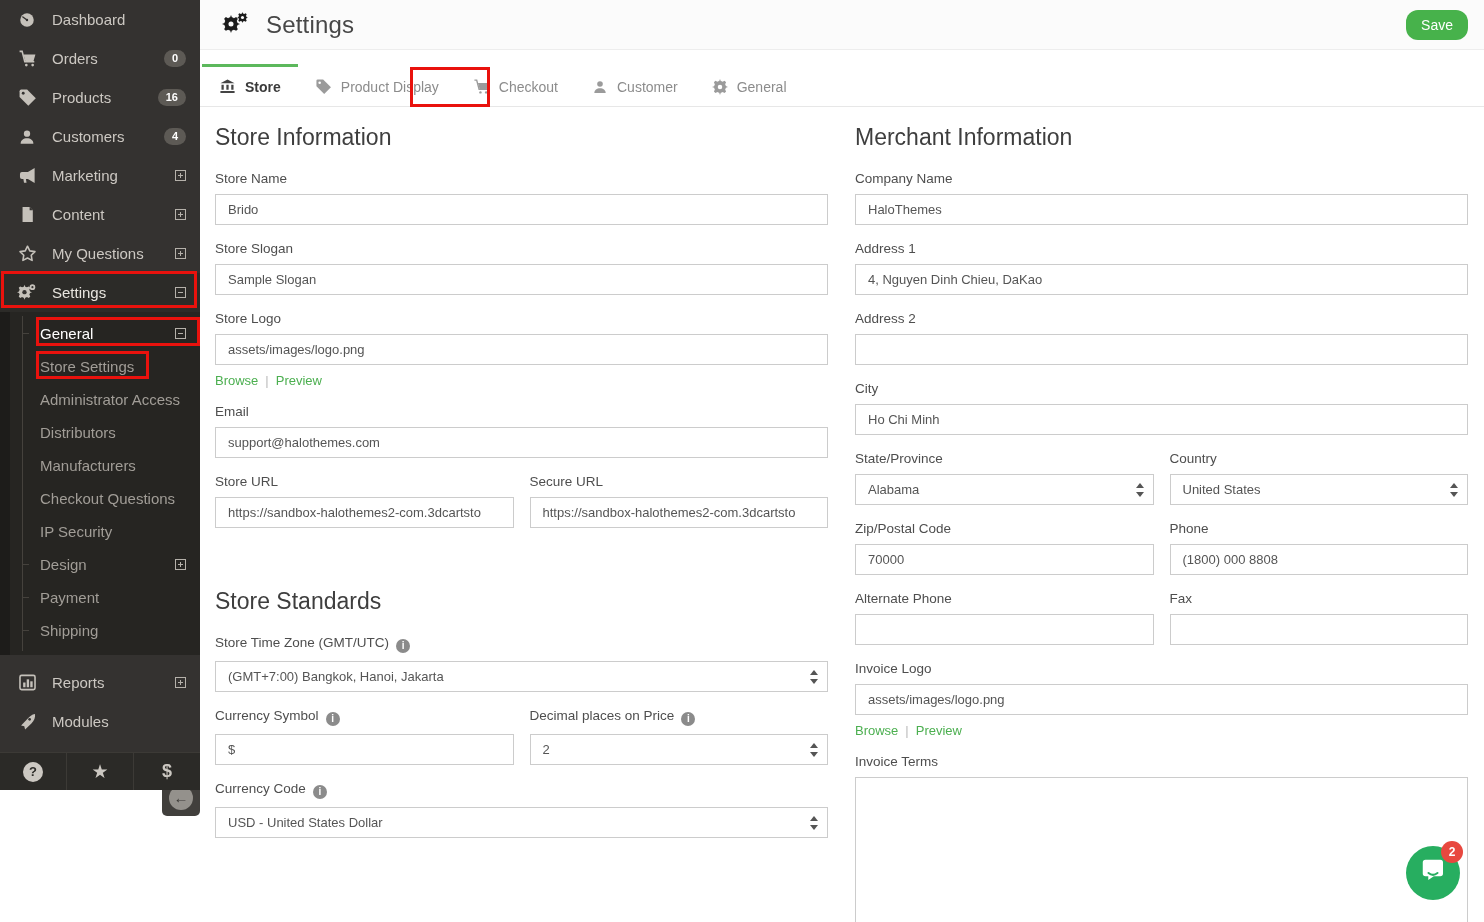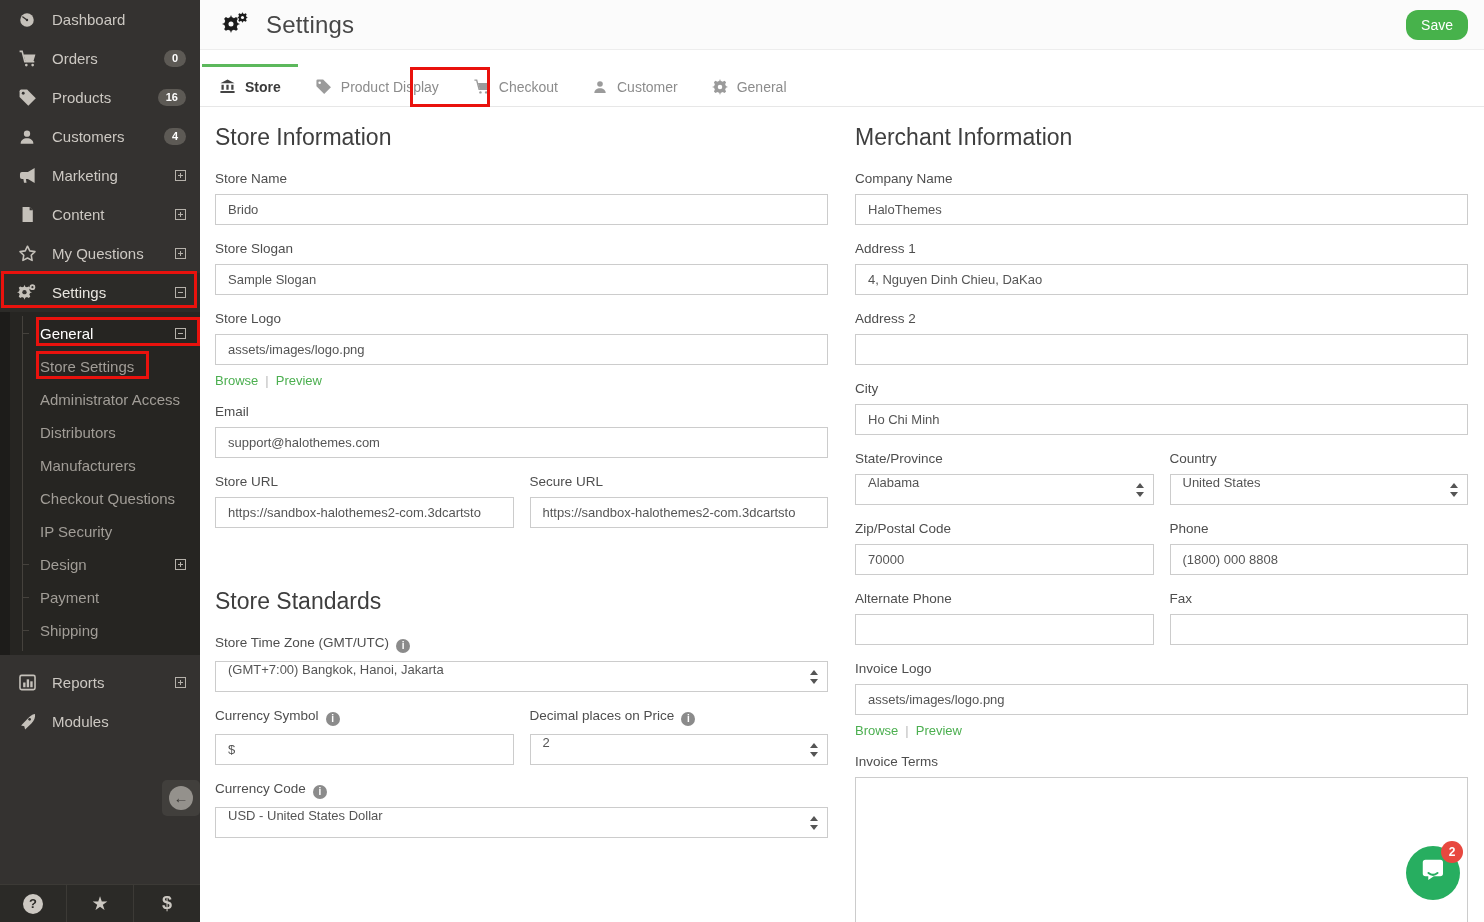--- a/index.html
+++ b/index.html
@@ -2,21 +2,21 @@
 <html><head>
 <meta charset="utf-8">
 <style>
   * { box-sizing: border-box; margin: 0; padding: 0; }
   html,body { width:1484px; height:922px; overflow:hidden; }
   body {
     font-family: "Liberation Sans", "DejaVu Sans", sans-serif;
     background:#fff; color:#555; position:relative;
   }
   
-  .sidebar { position:absolute; left:0; top:0; width:200px; height:922px; background:#343230; }
+  .sidebar { position:absolute; left:0; top:0; width:200px; height:790px; background:#343230; }
   .nav-item { height:39px; display:flex; align-items:center; padding:0 14px 0 16px;
               color:#ccc8c2; font-size:15px; cursor:pointer; }
   .nav-item .txt { margin-left:14px; }
   .nav-icon { width:22px; height:22px; display:flex; align-items:center; justify-content:center; flex:0 0 22px; color:#c5c1ba; }
   .nav-icon svg { display:block; }
   .badge { margin-left:auto; background:#5d5a55; color:#fff; border-radius:10px;
            font-size:11px; font-weight:bold; padding:2px 8px; line-height:13px; }
   .sq { margin-left:auto; width:11px; height:11px; border:1px solid #b5b1aa; position:relative; flex:0 0 11px; }
   .sq::before { content:""; position:absolute; left:2px; right:2px; top:4px; height:1px; background:#b5b1aa; }
   .sq.plus::after { content:""; position:absolute; top:2px; bottom:2px; left:4px; width:1px; background:#b5b1aa; }
@@ -67,22 +67,22 @@
   .tab.active { border-top-color:#5cb85c; color:#3a3a3a; font-weight:bold; }
   .tab.active .t-icon { color:#444; }
 
   .content { display:flex; gap:27px; padding:9px 16px 0 15px; }
   .col { width:613px; flex:0 0 613px; }
   h2.section { font-size:23px; font-weight:300; color:#3e3e3e; margin:8px 0 20px; }
   h2.standards { margin-top:44px; }
   .form-group { margin-bottom:16px; }
   .form-group label { display:block; font-size:13.5px; color:#4e4e4e; margin-bottom:8px; }
   .txt-input, .sel { width:100%; height:31px; border:1px solid #ccc; background:#fff;
-                     font-size:13px; color:#555; padding:0 12px; font-family:inherit; }
-  .sel { display:flex; position:relative; cursor:pointer; }
+                     font-size:13px; color:#555; padding:12px 12px; font-family:inherit; }
+  .sel { display:flex; align-items:center; position:relative; cursor:pointer; }
   .sel .caret { position:absolute; right:9px; top:50%; margin-top:-7px; width:8px; height:14px; }
   .sel .caret::before { content:""; position:absolute; top:0; left:0;
         border-left:4px solid transparent; border-right:4px solid transparent; border-bottom:5px solid #555; }
   .sel .caret::after { content:""; position:absolute; bottom:0; left:0;
         border-left:4px solid transparent; border-right:4px solid transparent; border-top:5px solid #555; }
   .row2 { display:flex; gap:16px; }
   .row2 .form-group { flex:1; }
   .links { margin-top:-8px; margin-bottom:16px; font-size:13px; }
   .links a { color:#4caf50; text-decoration:none; cursor:pointer; }
   .links .sep::before { content:"|"; color:#bbb; margin:0 7px; }

